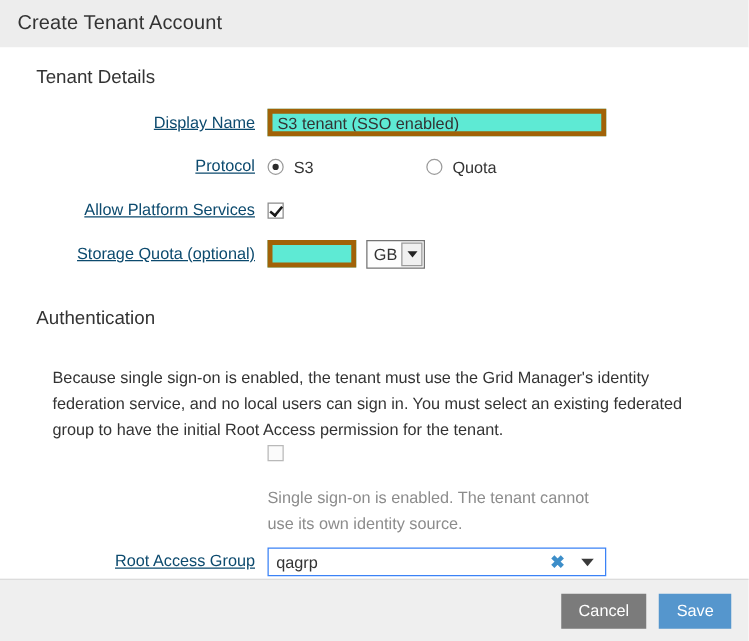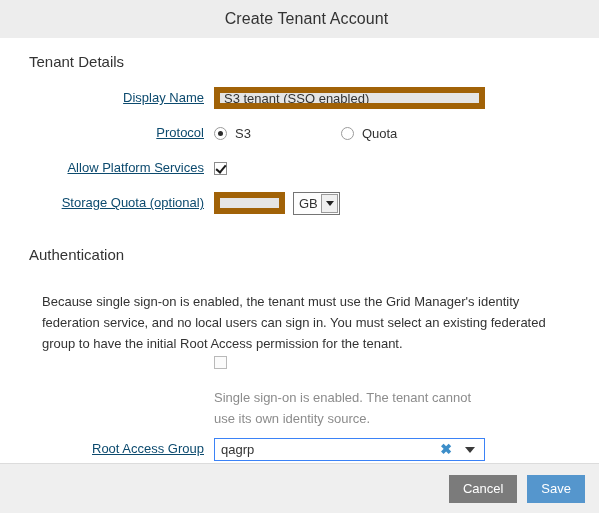--- a/index.html
+++ b/index.html
@@ -18,21 +18,20 @@
   }
 
   
   .dialog-header {
     height: 38px;
     background: #ededed;
     display: flex;
     align-items: center;
     padding-left: 14px;
     box-sizing: border-box;
-    justify-content: center;
   }
   .dialog-title {
     font-size: 16px;
     color: #333333;
     letter-spacing: 0.1px;
   }
 
   
   .dialog-body {
     position: absolute;
@@ -84,22 +83,22 @@
   .row-platform     { top: 119px; }
   .row-quota        { top: 154px; }
   .row-identity     { top: 313px; }
   .row-root-group   { top: 400px; }
 
   
   input.text-input {
     font-family: "Liberation Sans", sans-serif;
     font-size: 13px;
     color: #333333;
-    border: 6px solid #a16207;
-    background: #e5e5e5;
+    border: 4px solid #a16207;
+    background: #5eead4;
     height: 22px;
     box-sizing: border-box;
     padding: 0 4px;
     outline: none;
     border-radius: 0;
   }
   .input-display-name { width: 271px; }
   .input-quota { width: 71px; }
 
   

